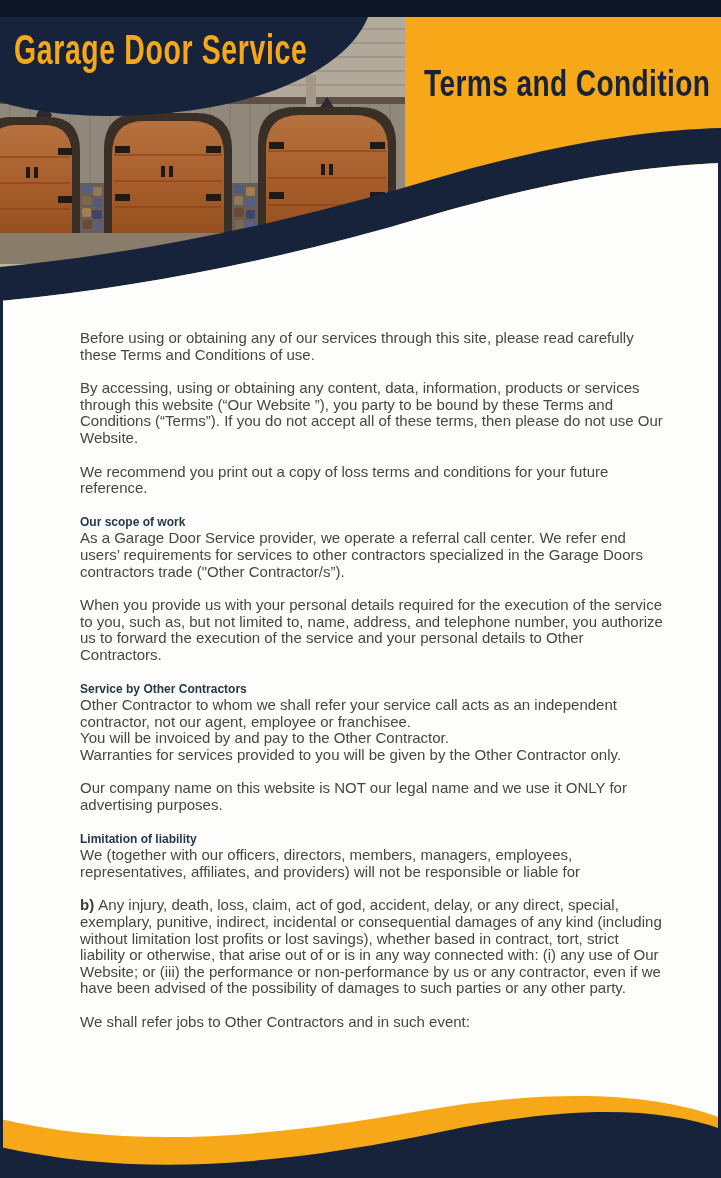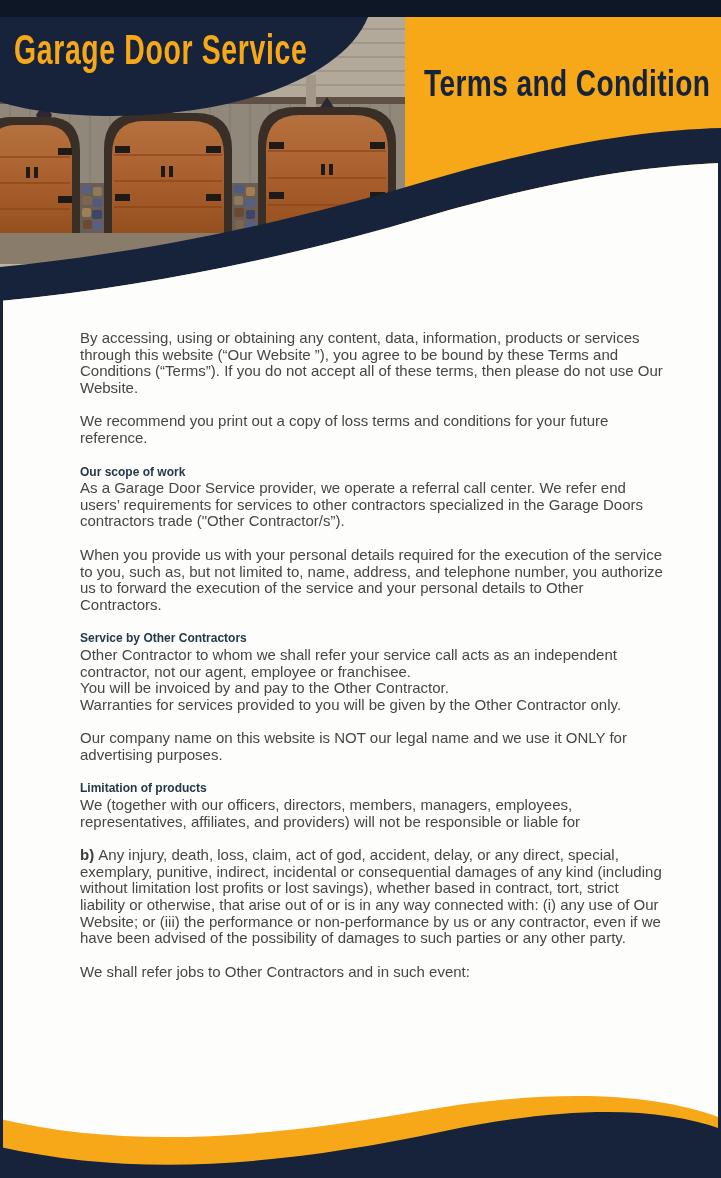--- a/index.html
+++ b/index.html
@@ -187,29 +187,30 @@
 
       <rect x="0" y="262" width="3" height="38" style="fill:var(--navy,#16233B)"></rect>
       <rect x="718" y="120" width="3" height="180" style="fill:var(--navy,#16233B)"></rect>
     </svg>
 
     <div class="brand-title">Garage Door Service</div>
     <div class="page-title">Terms and Condition</div>
   </div>
 
   <div class="content" id="content">
-      <p>By accessing, using or obtaining any content, data, information, products or services through this website (“Our Website ”), you agree to be bound by these Terms and Conditions (“Terms”). If you do not accept all of these terms, then please do not use Our Website.</p>
+      <p>Before using or obtaining any of our services through this site, please read carefully these Terms and Conditions of use.</p>
+      <p>By accessing, using or obtaining any content, data, information, products or services through this website (“Our Website ”), you party to be bound by these Terms and Conditions (“Terms”). If you do not accept all of these terms, then please do not use Our Website.</p>
       <p>We recommend you print out a copy of loss terms and conditions for your future reference.</p>
       <h3>Our scope of work</h3>
       <p>As a Garage Door Service provider, we operate a referral call center. We refer end users’ requirements for services to other contractors specialized in the Garage Doors contractors trade ("Other Contractor/s”).</p>
       <p>When you provide us with your personal details required for the execution of the service to you, such as, but not limited to, name, address, and telephone number, you authorize us to forward the execution of the service and your personal details to Other Contractors.</p>
       <h3>Service by Other Contractors</h3>
       <p>Other Contractor to whom we shall refer your service call acts as an independent contractor, not our agent, employee or franchisee.<br>You will be invoiced by and pay to the Other Contractor.<br>Warranties for services provided to you will be given by the Other Contractor only.</p>
       <p>Our company name on this website is NOT our legal name and we use it ONLY for advertising purposes.</p>
-      <h3>Limitation of products</h3>
+      <h3>Limitation of liability</h3>
       <p>We (together with our officers, directors, members, managers, employees, representatives, affiliates, and providers) will not be responsible or liable for</p>
       <p><b>b) </b>Any injury, death, loss, claim, act of god, accident, delay, or any direct, special, exemplary, punitive, indirect, incidental or consequential damages of any kind (including without limitation lost profits or lost savings), whether based in contract, tort, strict liability or otherwise, that arise out of or is in any way connected with: (i) any use of Our Website; or (iii) the performance or non-performance by us or any contractor, even if we have been advised of the possibility of damages to such parties or any other party.</p>
       <p>We shall refer jobs to Other Contractors and in such event:</p>
     </div>
 
   <svg class="footer" viewBox="0 0 721 118" preserveAspectRatio="none">
     <path d="M0,42 C120,70 250,64 420,34 C545,12 650,14 721,41 L721,118 L0,118 Z" style="fill:var(--yellow,#F6A818)"></path>
     <path d="M0,70 C135,100 275,90 445,54 C570,28 660,30 721,52 L721,118 L0,118 Z" style="fill:var(--navy,#16233B)"></path>
     <rect x="0" y="0" width="3" height="118" style="fill:var(--navy,#16233B)"></rect>
     <rect x="718" y="0" width="3" height="118" style="fill:var(--navy,#16233B)"></rect>

